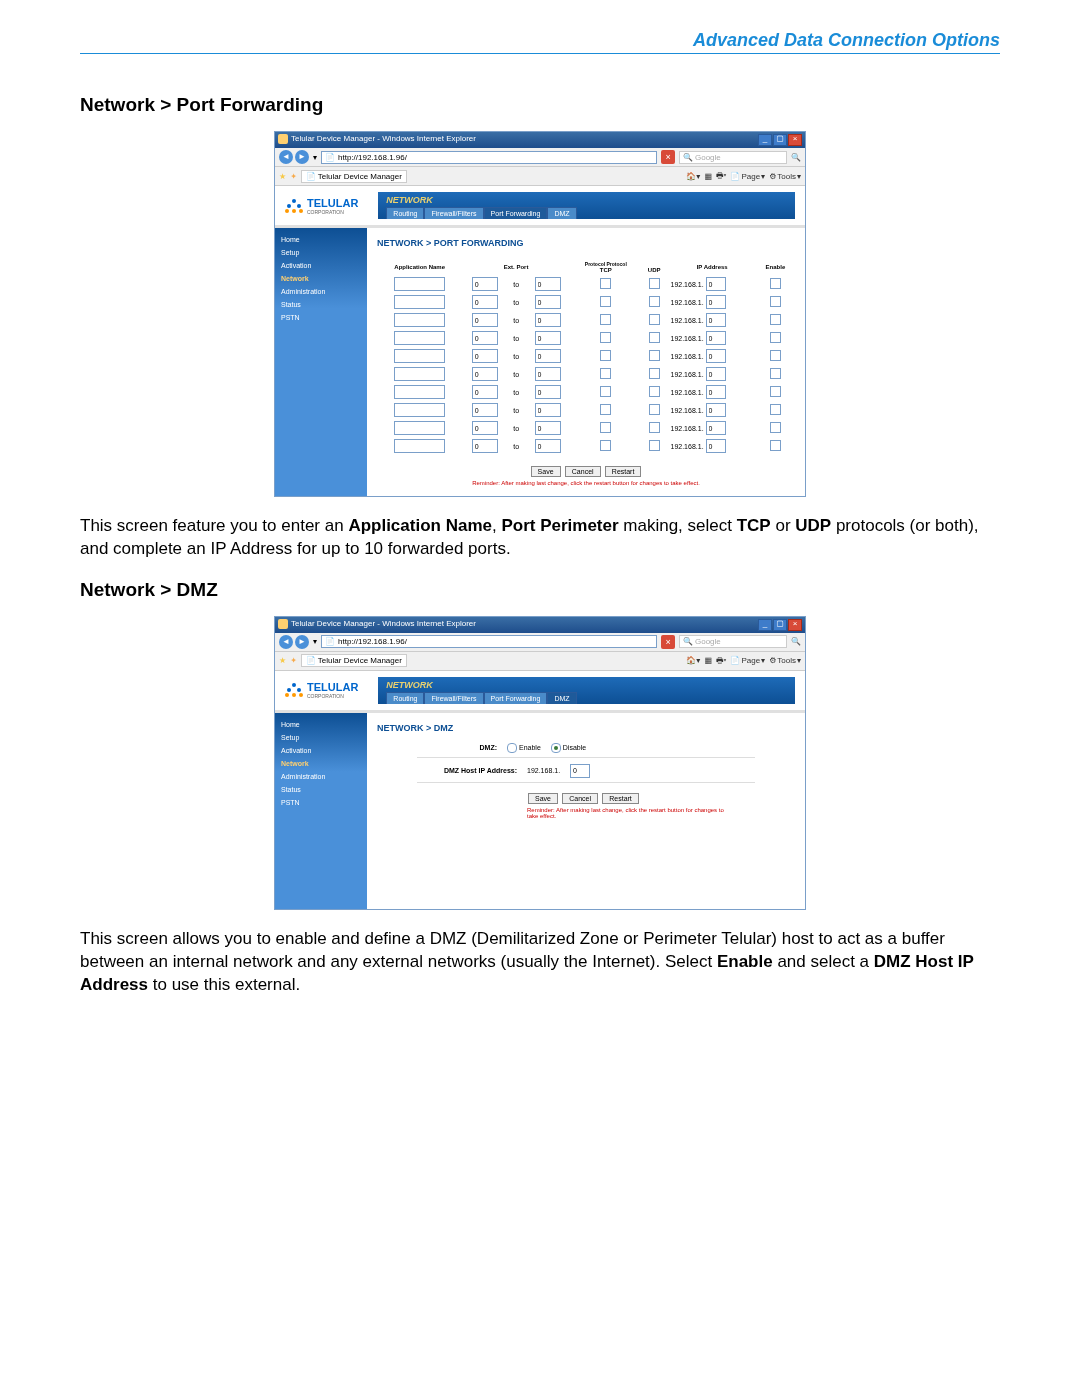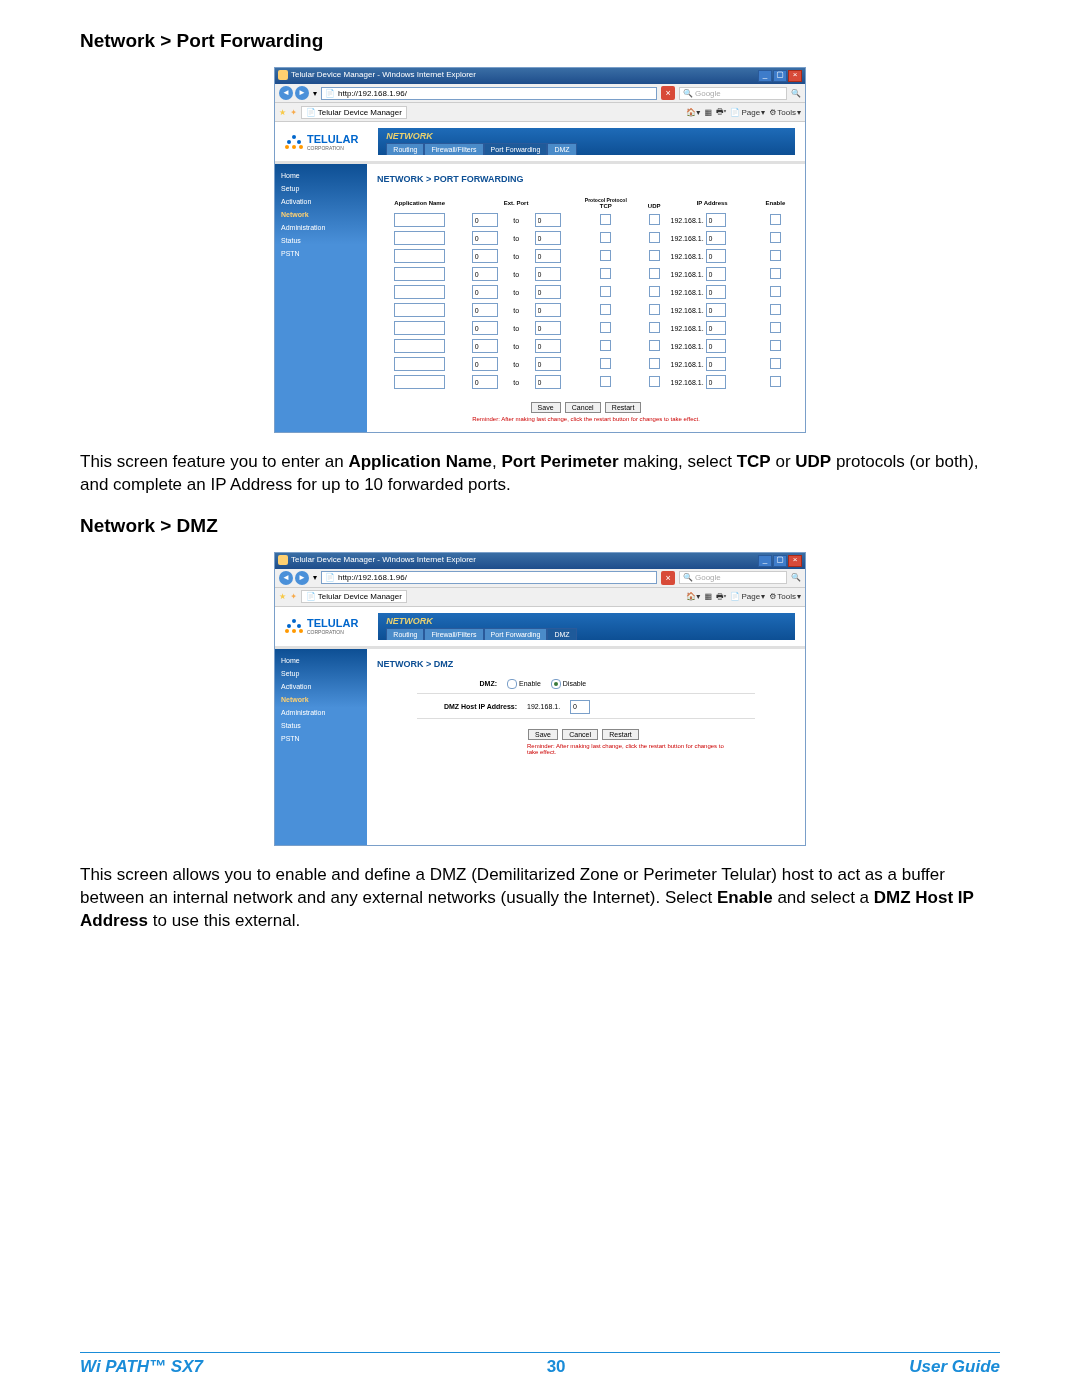--- a/index.html
+++ b/index.html
@@ -107,20 +107,21 @@
   .body-para { font-size: 17px; line-height: 1.35; margin: 8px 0 18px 0;}
   .gap { flex: 1; }
   .footer { border-top: 1px solid #1a8cd8; padding-top: 4px; display: flex; justify-content: space-between; color:#1a8cd8; font-weight:bold; font-size:17px;}
   .footer .center { color:#1a8cd8;}
   .footer .left, .footer .right { font-style: italic; }
 </style>
 </head>
 <body>
 
 <div class="page">
+  <div class="page-header">Advanced Data Connection Options</div>
 
   <div class="section-title">Network &gt; Port Forwarding</div>
 
   <div class="screenshot-wrap">
     <div class="ie-window">
       <div class="ie-titlebar">
         <span class="ie-title-icon"></span>
         <span class="ie-title-text">Telular Device Manager - Windows Internet Explorer</span>
         <div class="ie-window-controls">
           <span class="ie-wc">_</span>
@@ -439,18 +440,13 @@
       </div>
     </div>
   </div>
 
   <div class="body-para">
     <span>This screen allows you to enable and define a DMZ (Demilitarized Zone or Perimeter Telular) host to act as a buffer between an internal network and any external networks (usually the Internet). Select </span><b>Enable</b><span> and select a </span><b>DMZ Host IP Address</b><span> to use this external.</span>
   </div>
 
   <div class="gap"></div>
 
-  <div class="footer">
-    <span class="left">Wi PATH™ SX7</span>
-    <span class="center">30</span>
-    <span class="right">User Guide</span>
-  </div>
 </div>
 
 </body></html>

